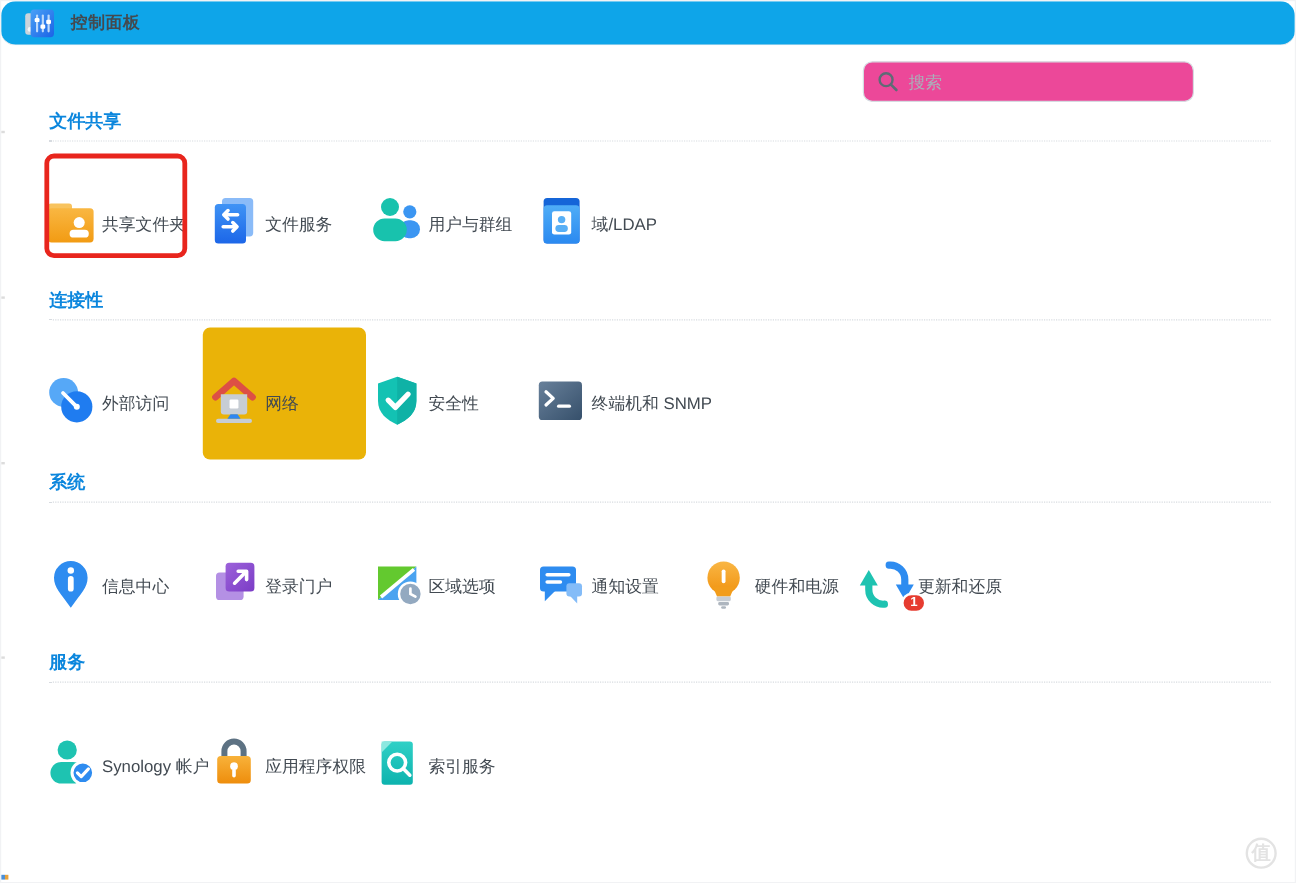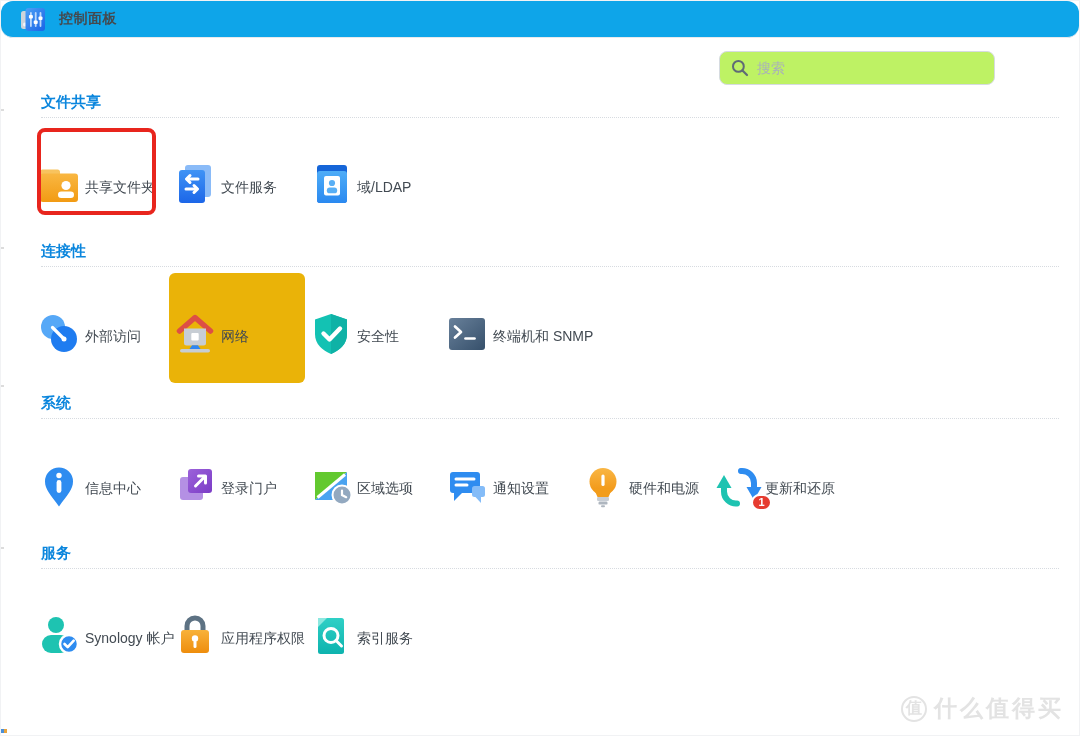--- a/index.html
+++ b/index.html
@@ -12,21 +12,21 @@
   
   .titlebar {
     height:37px; display:flex; align-items:center; padding-left:19px;
     border-bottom:1px solid #e8eaed; background:#0ea5e9;border-radius:12px;
   }
   .app-icon { width:27px; height:27px; margin-right:12px; flex:0 0 auto; }
   .window-title { font-size:14px; color:#44494e; font-weight:600; letter-spacing:.5px; }
   
   .search-box {
     position:absolute; left:718px; top:50px; width:276px; height:34px;
-    border:1px solid #d6dbe1; border-radius:8px; background:#bef264;
+    border:1px solid #d6dbe1; border-radius:8px; background:#ec4899;
     display:flex; align-items:center; padding:0 11px; gap:8px;
   }
   .search-box svg { flex:0 0 auto; }
   .search-input {
     border:none; outline:none; flex:1; font-size:14px; color:#333;
     font-family:inherit; background:transparent; min-width:0;
   }
   .search-input::placeholder { color:#a9b1ba; }
   
   .content { padding:0 20px 0 40px; }
@@ -148,20 +148,31 @@
  <rect x="10" y="11" width="26" height="33" rx="3" fill="url(#gb)"></rect>
  <path d="M29 20 H18" stroke="#fff" stroke-width="3" stroke-linecap="round"></path>
  <path d="M21 16.5 L17.5 20 l3.5 3.5" stroke="#fff" stroke-width="3" fill="none" stroke-linecap="round" stroke-linejoin="round"></path>
  <path d="M17 30 H28" stroke="#fff" stroke-width="3" stroke-linecap="round"></path>
  <path d="M25 26.5 L28.5 30 l-3.5 3.5" stroke="#fff" stroke-width="3" fill="none" stroke-linecap="round" stroke-linejoin="round"></path>
             </svg>
           </div>
     <div class="tile-label">文件服务</div>
   </div>
 
+  <div class="tile">
+    <div class="tile-icon">
+            <svg width="52" height="52" viewBox="0 0 52 52">
+ <circle cx="36.5" cy="17.5" r="5.5" fill="#3b96f2"></circle>
+ <rect x="28" y="24.5" width="17" height="15" rx="7.5" fill="#3b96f2"></rect>
+ <circle cx="20" cy="13.5" r="7.5" fill="#18c2ad"></circle>
+ <rect x="6" y="23" width="28" height="19" rx="9.5" fill="#18c2ad"></rect>
+            </svg>
+          </div>
+    <div class="tile-label">用户与群组</div>
+  </div>
 
   <div class="tile">
     <div class="tile-icon">
             <svg width="52" height="52" viewBox="0 0 52 52">
  <defs>
                 <linearGradient id="gl" x1="0" y1="0" x2="0" y2="1">
                   <stop offset="0" stop-color="#4fadf7"></stop>
                   <stop offset="1" stop-color="#2a89f0"></stop>
                 </linearGradient>
               </defs>
@@ -383,20 +394,19 @@
           </div>
     <div class="tile-label">索引服务</div>
   </div>
 
 </div>
   </section>
 </div>
 
 <div class="watermark">
   <span class="wm-circle">值</span>
-  <span class="wm-text">什么值得买</span>
 </div>
 
 <div class="edge-mark" style="top:108px"></div>
 <div class="edge-mark" style="top:246px"></div>
 <div class="edge-mark" style="top:384px"></div>
 <div class="edge-mark" style="top:546px"></div>
 <div class="corner-fragment"></div>
 
 </body></html>

